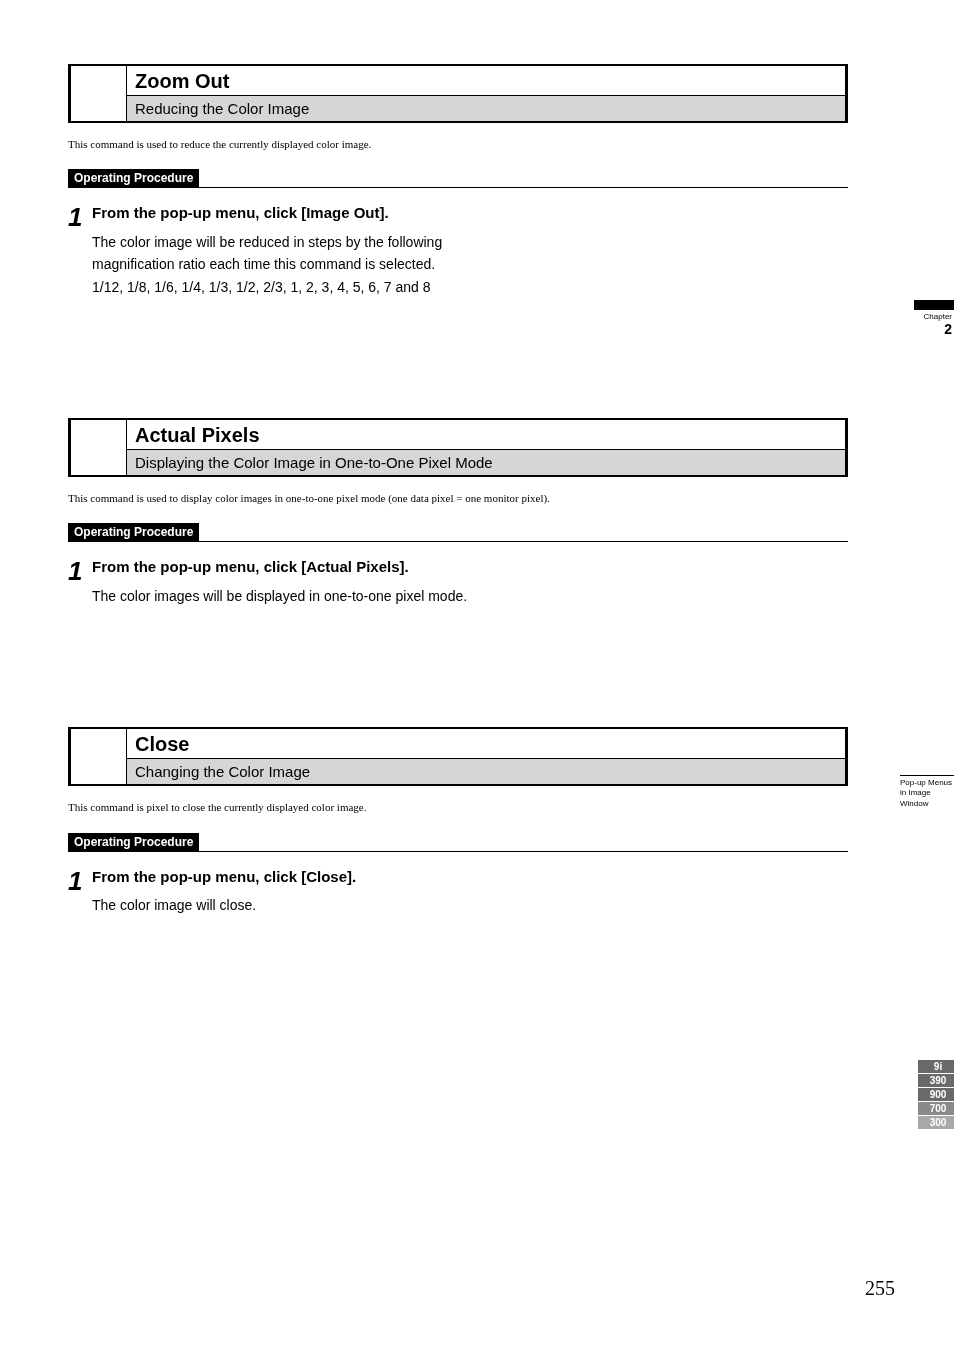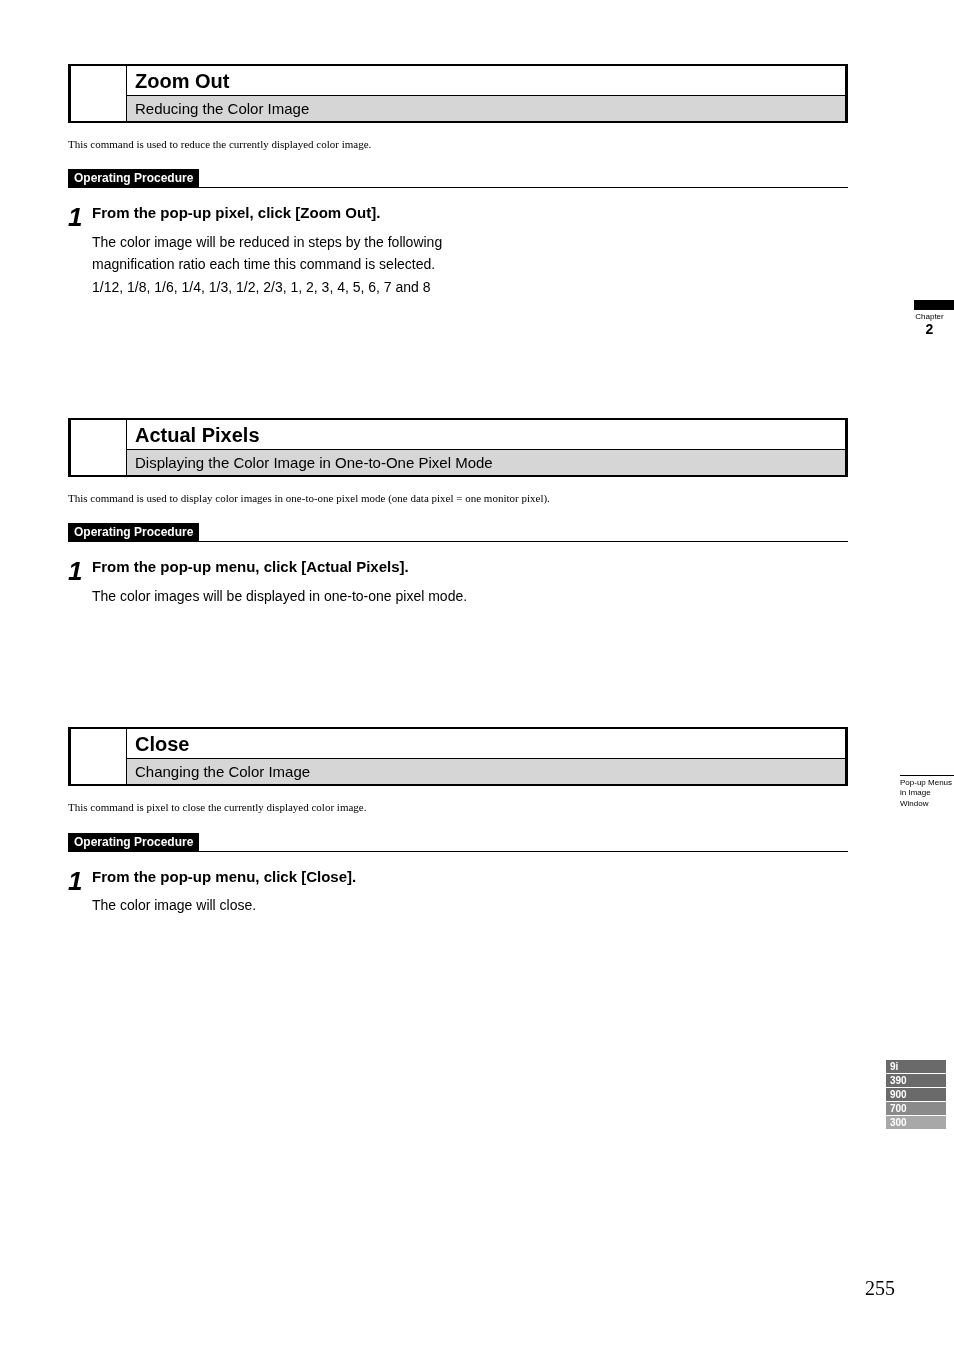--- a/index.html
+++ b/index.html
@@ -22,26 +22,26 @@
   .step .num { font-family: Arial, sans-serif; font-size: 26px; font-weight: 900; font-style: italic; width: 24px; line-height: 1; padding-top: 2px; }
   .step .body { flex: 1; }
   .step .body .head { font-weight: bold; font-size: 15px; line-height: 1.5; margin-bottom: 6px; }
   .step .body .txt { font-size: 14px; line-height: 1.6; }
 
   .spacer-lg { height: 120px; }
 
   
   .side-tab-chapter { position: absolute; right: 0; top: 300px; width: 40px; }
   .side-tab-chapter .blk { background: #000; height: 10px; width: 40px; }
-  .side-tab-chapter .label { font-size: 8px; text-align: center; padding-right: 9px; margin-top: 2px; }
+  .side-tab-chapter .label { font-size: 8px; text-align: right; padding-right: 2px; margin-top: 2px; }
   .side-tab-chapter .label b { font-size: 14px; font-weight: bold; }
 
   .side-tab-section { position: absolute; right: 0; top: 752px; width: 54px; border-top: 1px solid #000; padding-top: 2px; font-size: 8px; line-height: 1.3; text-align: left; margin-top: 23px; }
 
-  .model-tabs { position: absolute; right: 8px; top: 1060px; width: 60px; }
+  .model-tabs { position: absolute; right: 0; top: 1060px; width: 36px; text-align: center; }
   .model-tabs div { font-size: 10px; font-weight: bold; color: #fff; padding: 1px 0 1px 4px; margin-bottom: 1px; }
   .m9i  { background: #6a6a6a; }
   .m910 { background: #6a6a6a; }
   .m900 { background: #6a6a6a; }
   .m700 { background: #8a8a8a; }
   .m300 { background: #a8a8a8; }
 
   .page-num { position: absolute; right: 59px; bottom: 50px; font-size: 20px; font-family: Georgia, serif; }
 </style>
 </head>
@@ -58,21 +58,21 @@
         <div class="subtitle-row">Reducing the Color Image</div>
       </div>
     </div>
     <p class="desc">This command is used to reduce the currently displayed color image.</p>
     <div class="op-proc-wrap">
       <span class="op-proc">Operating Procedure</span>
     </div>
     <div class="step">
       <div class="num">1</div>
       <div class="body">
-        <div class="head">From the pop-up pixel, click [Zoom Out].</div>
+        <div class="head">From the pop-up menu, click [Image Out].</div>
         <div class="txt">The color image will be reduced in steps by the following magnification ratio each time this command is selected.<br>1/12, 1/8, 1/6, 1/4, 1/3, 1/2, 2/3, 1, 2, 3, 4, 5, 6, 7 and 8</div>
       </div>
     </div>
 
     <div class="spacer-lg"></div>
 
     <div class="section-header">
       <div class="left-pad"></div>
       <div class="titles">
         <div class="title-row">Actual Pixels</div>

